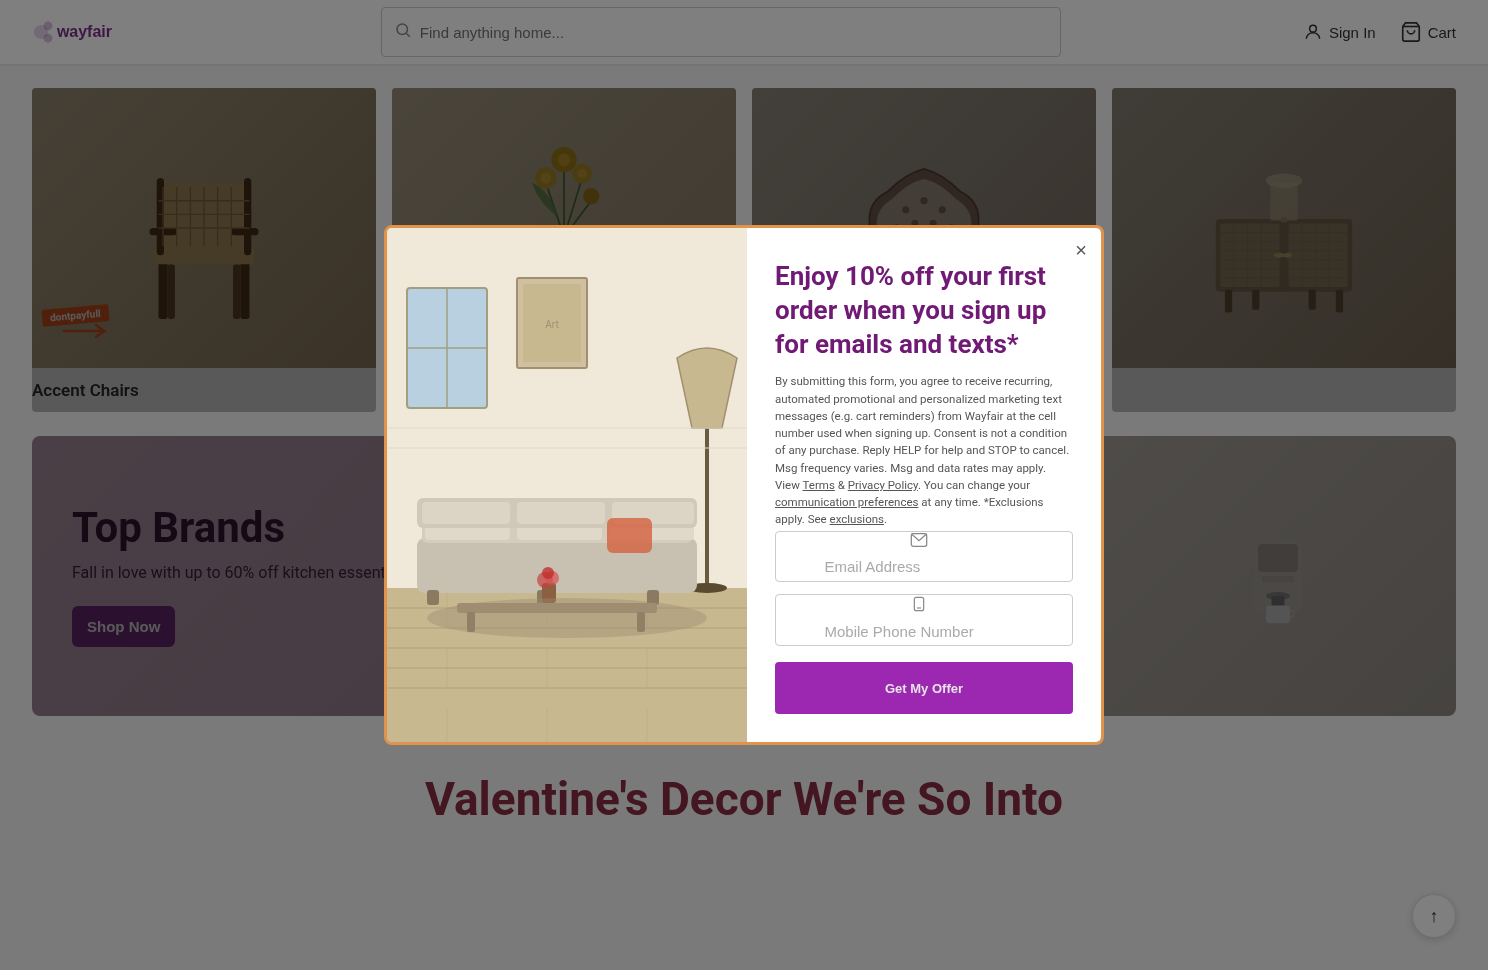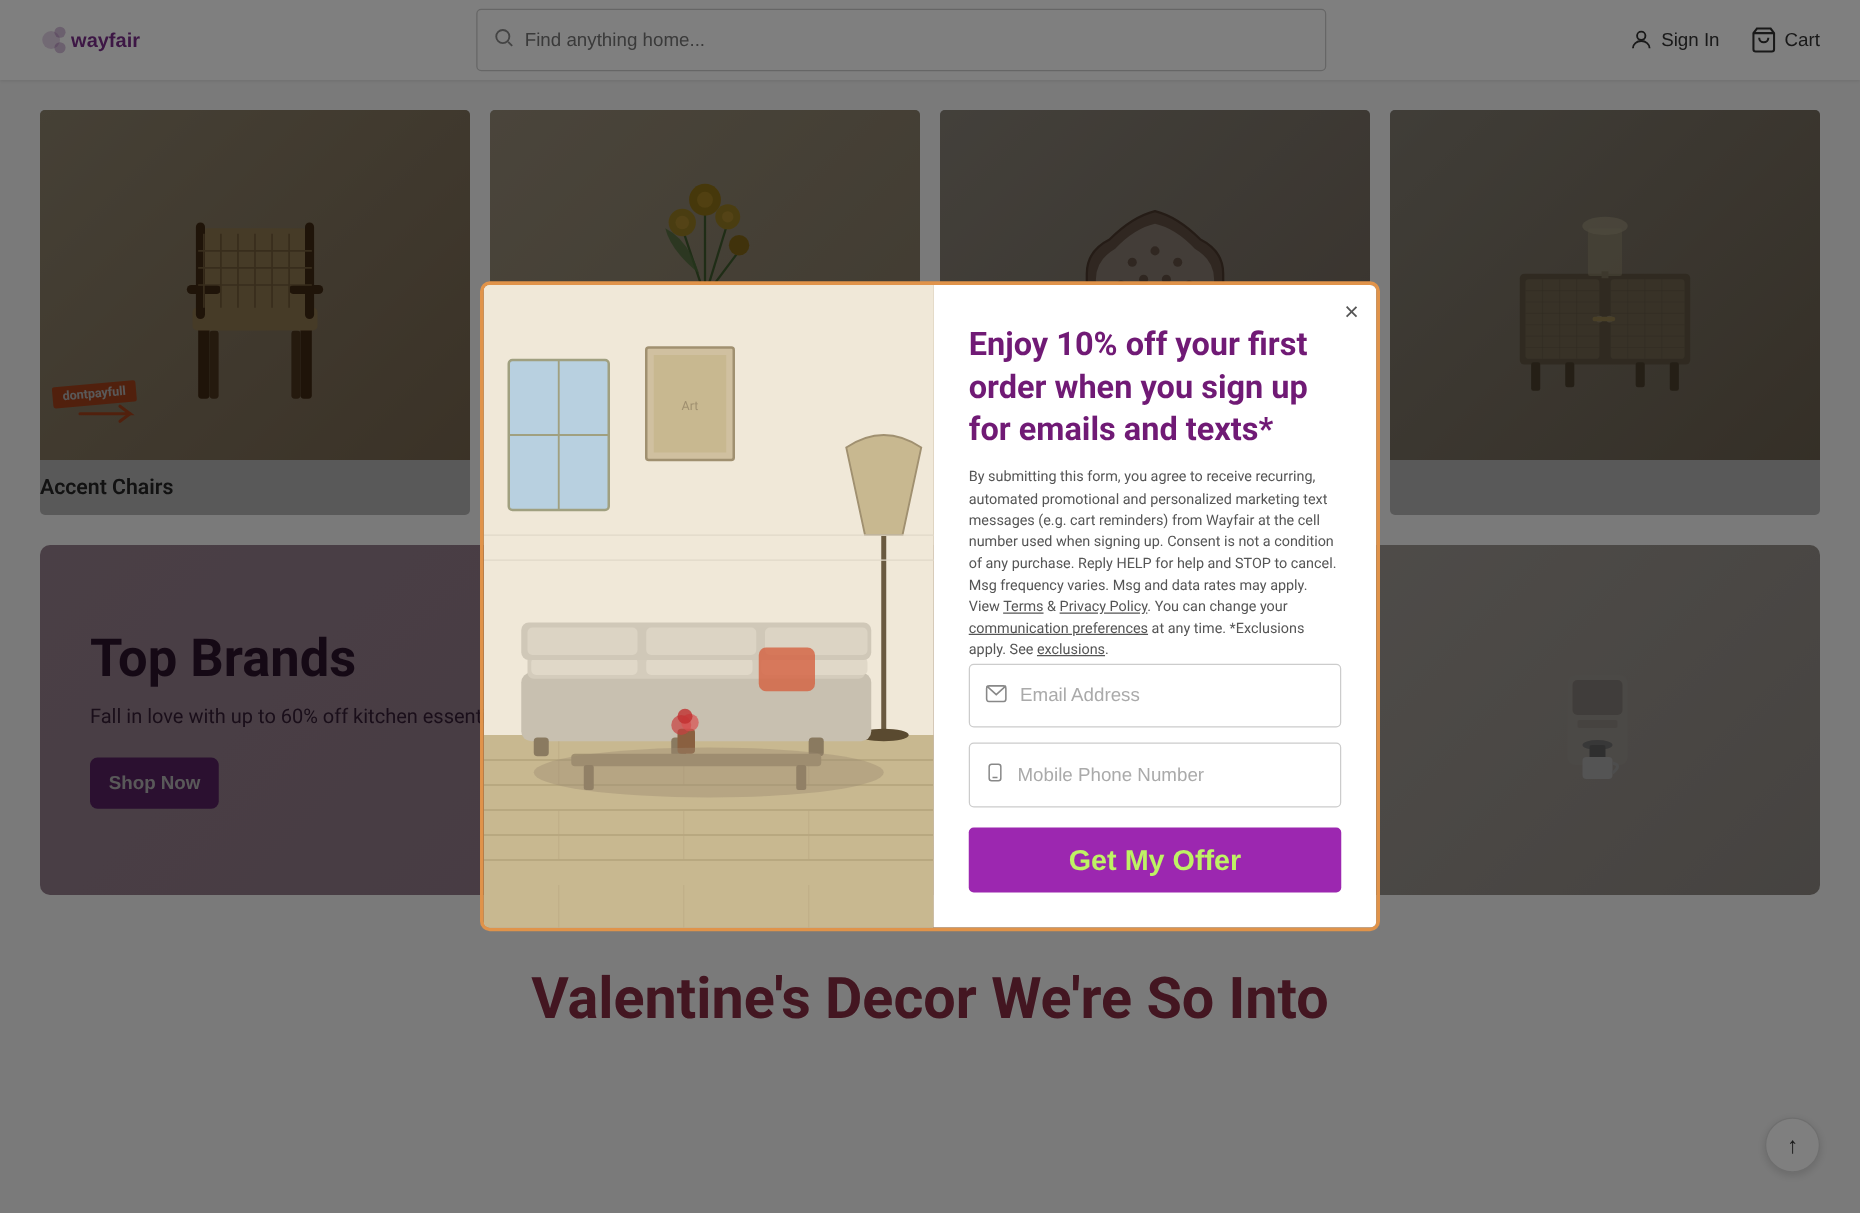--- a/index.html
+++ b/index.html
@@ -254,44 +254,45 @@
       text-decoration: underline;
     }
     .modal-input-group {
       display: flex;
       align-items: center;
       border: 1.5px solid #ccc;
       border-radius: 4px;
       padding: 0 12px;
       height: 52px;
       margin-bottom: 12px;
+      flex-direction: column;
     }
     .modal-input-group input {
       flex: 1;
       border: none;
       outline: none;
       font-size: 15px;
       color: #333;
     }
     .modal-input-group input::placeholder {
       color: #aaa;
     }
     .input-icon {
       margin-right: 10px;
       color: #888;
       font-size: 16px;
     }
     .modal-cta-btn {
       width: 100%;
       background: #9c27b0;
-      color: #bef264;
+      color: #e5e5e5;
       border: none;
       border-radius: 4px;
       height: 52px;
-      font-size: 23px;
+      font-size: 13px;
       font-weight: 600;
       cursor: pointer;
       margin-top: 4px;
     }
 
     
     .scroll-top-btn {
       position: fixed;
       bottom: 32px;
       right: 32px;

